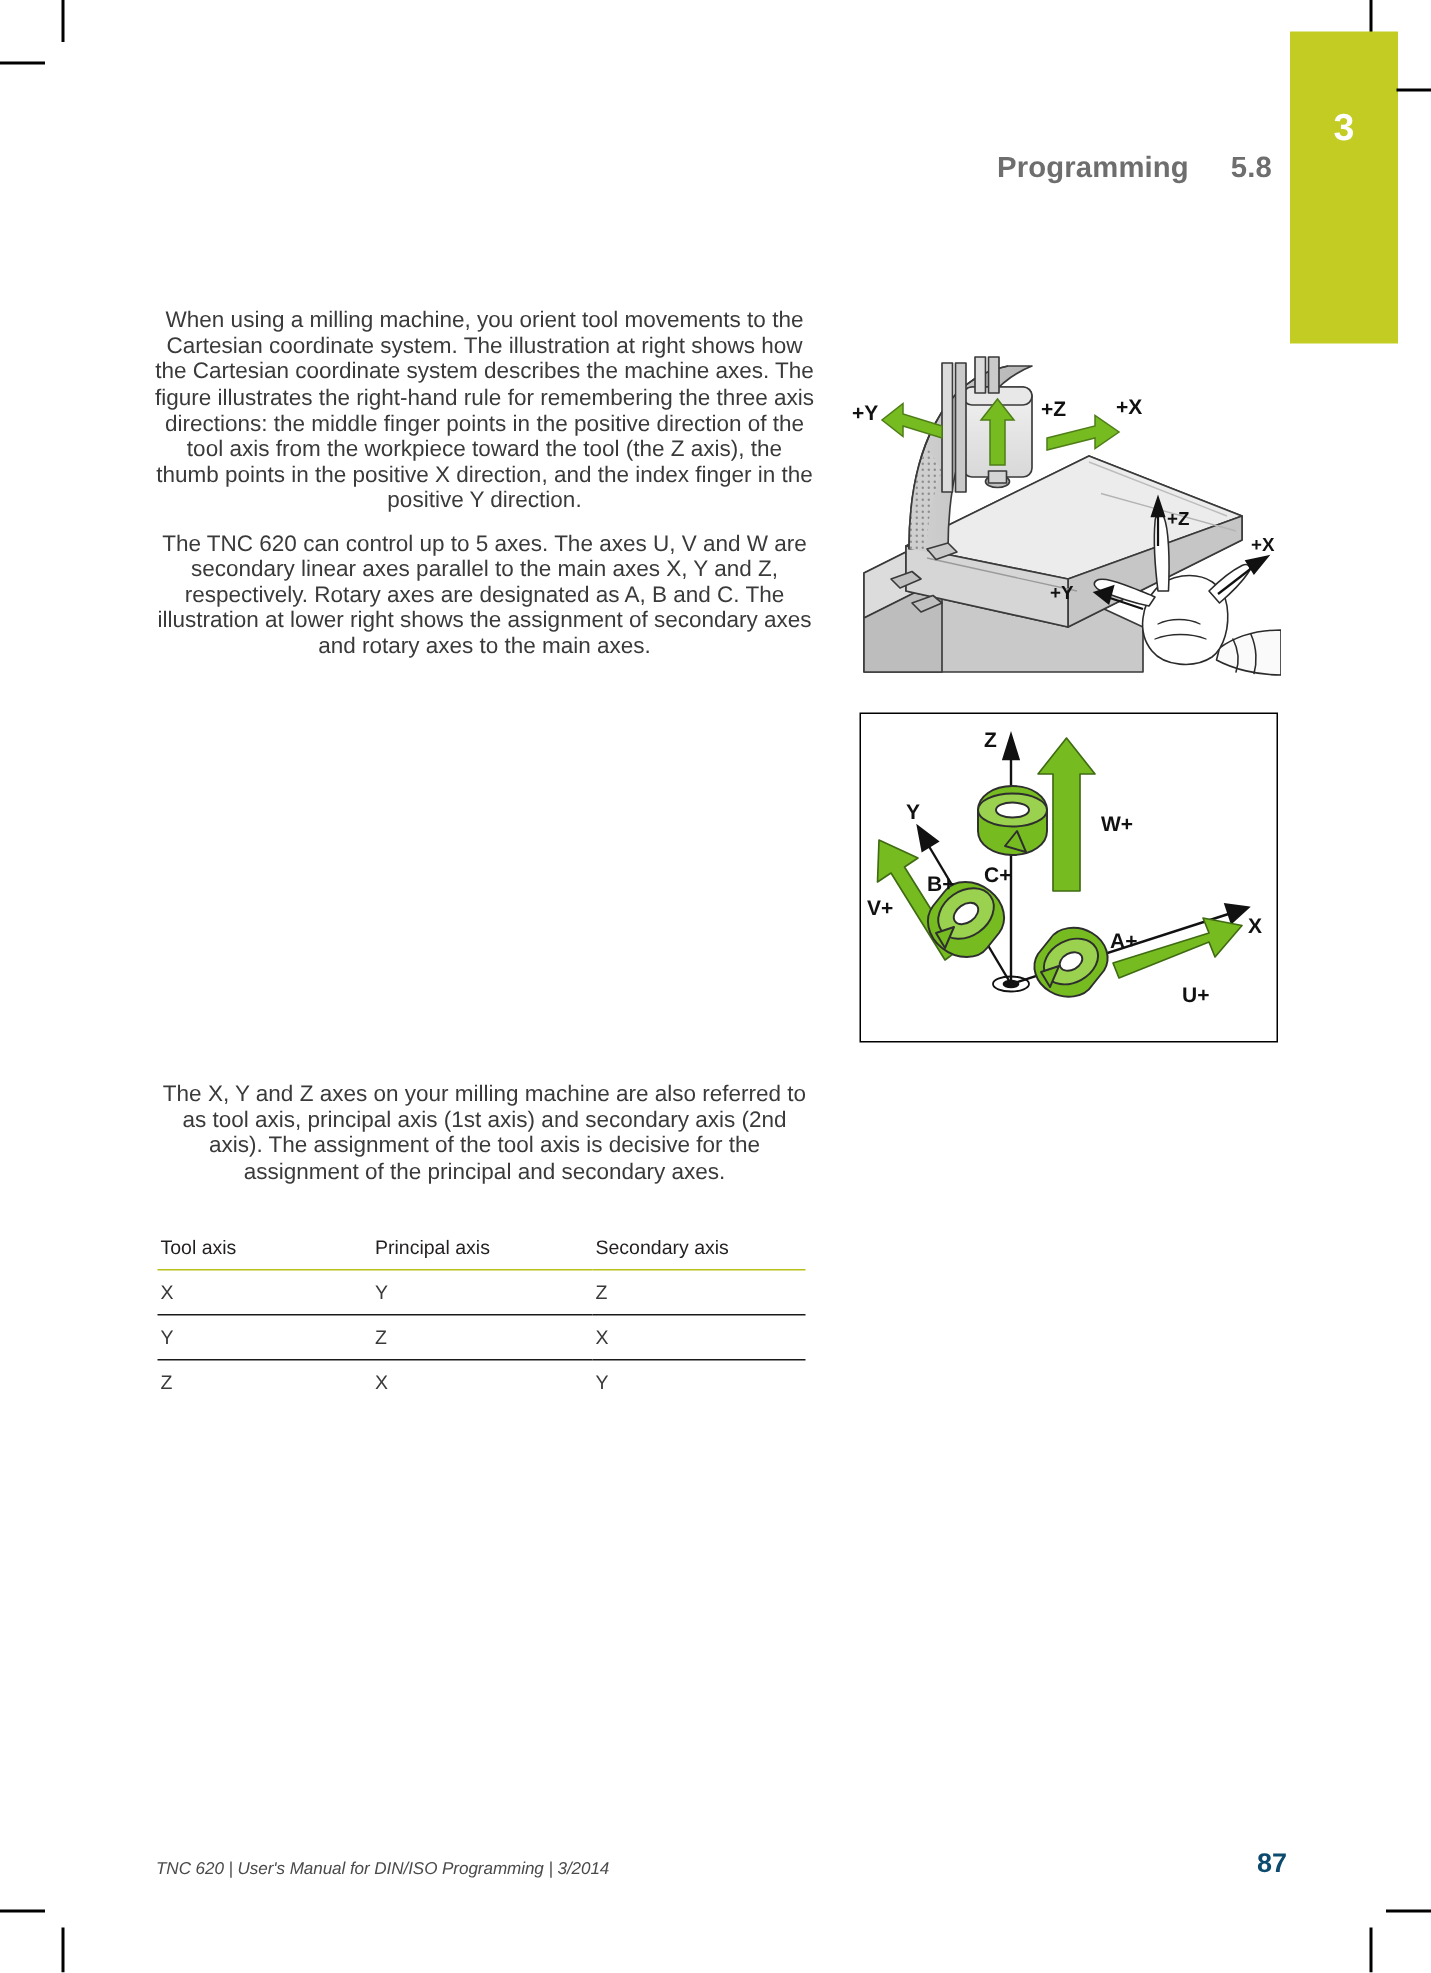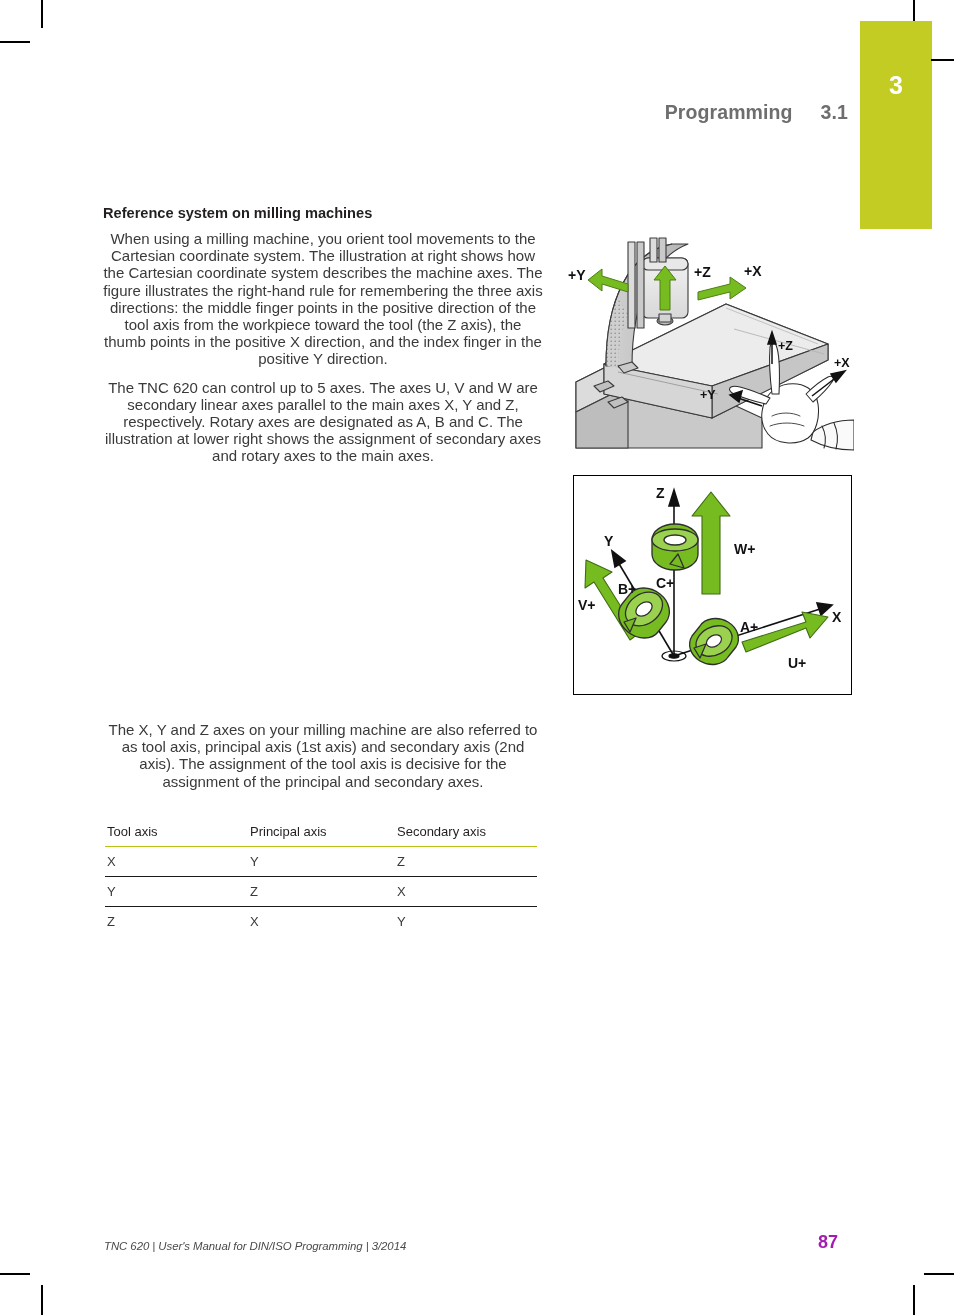--- a/index.html
+++ b/index.html
@@ -150,49 +150,48 @@
     left: 104px;
     top: 1240px;
     font-size: 11.4px;
     color: #4a4a4a;
     letter-spacing: -0.05px;
     white-space: nowrap;
     font-style: italic;
   }
   #page-number {
     position: absolute;
-    right: 116px;
+    right: 96px;
     top: 1232px;
     font-size: 18px;
     font-weight: bold;
-    color: #a21caf;
+    color: #0c4a6e;
   }
 </style>
 </head>
 <body>
 
 <div class="crop v" style="left:41px;  top:0px;    height:28px;"></div>
 <div class="crop h" style="left:0px;   top:41px;   width:30px;"></div>
 <div class="crop v" style="left:913px; top:0px;    height:28px;"></div>
 <div class="crop h" style="left:0px; top:1273px; width:30px;"></div>
 <div class="crop v" style="left:41px; top:1285px; height:30px;"></div>
 <div class="crop h" style="left:924px; top:1273px; width:30px;"></div>
 <div class="crop v" style="left:913px; top:1285px; height:30px;"></div>
 
 <div id="chapter-tab">
   <div class="num">3</div>
 </div>
 <div id="tab-rule"></div>
 
 <div id="running-head">
-  <span>Programming</span><span class="sec">3.1</span>
+  <span>Programming</span><span class="sec">5.8</span>
 </div>
 
 <div id="text-column">
-  <h2 class="section-heading">Reference system on milling machines</h2>
   <p class="body">When using a milling machine, you orient tool movements to the Cartesian coordinate system. The illustration at right shows how the Cartesian coordinate system describes the machine axes. The figure illustrates the right-hand rule for remembering the three axis directions: the middle finger points in the positive direction of the tool axis from the workpiece toward the tool (the Z axis), the thumb points in the positive X direction, and the index finger in the positive Y direction.</p>
   <p class="body">The TNC 620 can control up to 5 axes. The axes U, V and W are secondary linear axes parallel to the main axes X, Y and Z, respectively. Rotary axes are designated as A, B and C. The illustration at lower right shows the assignment of secondary axes and rotary axes to the main axes.</p>
 </div>
 
 <div id="section-two">
   <p class="body">The X, Y and Z axes on your milling machine are also referred to as tool axis, principal axis (1st axis) and secondary axis (2nd axis). The assignment of the tool axis is decisive for the assignment of the principal and secondary axes.</p>
 </div>
 
 <table id="axis-table">
   <colgroup>

